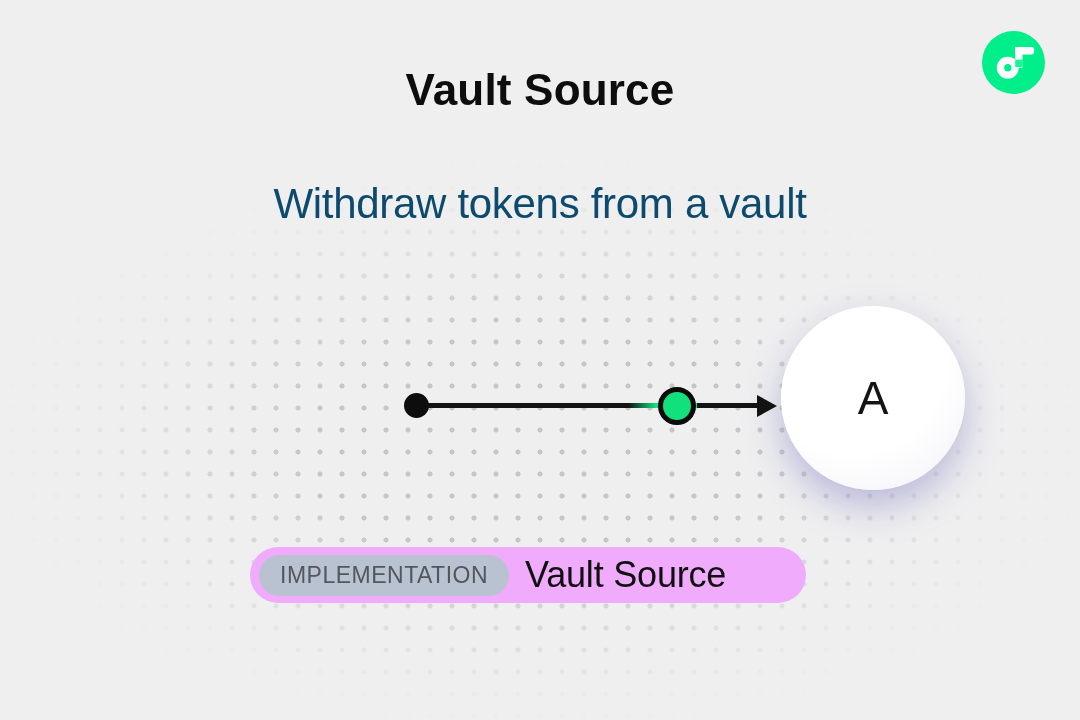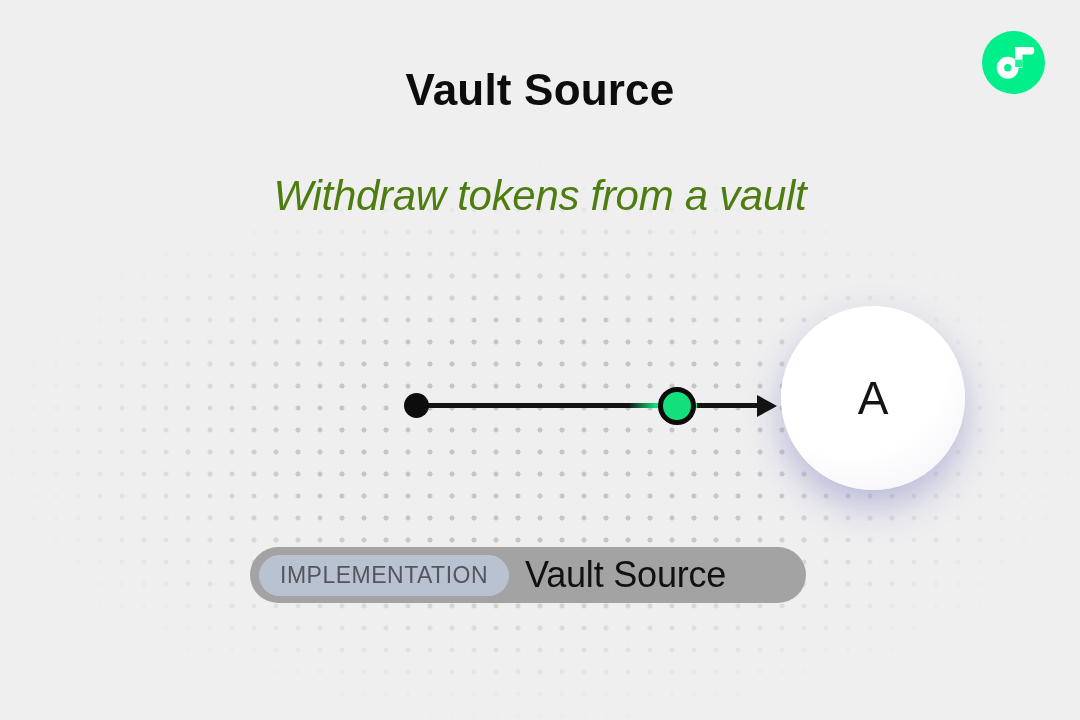--- a/index.html
+++ b/index.html
@@ -28,23 +28,23 @@
   }
 
   .logo{position:absolute;left:982px;top:31px;width:63px;height:63px;z-index:2;}
 
   .title{
     position:absolute;left:0;right:0;top:66px;z-index:2;
     text-align:center;font-size:44px;line-height:48px;font-weight:700;
     letter-spacing:0.2px;color:#0d0d0d;margin:0;
   }
   .subtitle{
-    position:absolute;left:0;right:0;top:172px;z-index:2;
+    position:absolute;left:0;right:0;top:180px;z-index:2;
     text-align:center;font-size:42px;line-height:48px;font-weight:400;
-    color:#4d7c0f;letter-spacing:-0.3px;font-style:italic;
+    color:#0c4a6e;letter-spacing:-0.3px;
   }
 
   .vault-box{
     position:absolute;left:99px;top:337px;width:316px;height:138px;z-index:3;
     box-sizing:border-box;border-radius:30px;
     background:linear-gradient(165deg,#ffffff 25%,#f3f3f7 100%);
     border:5px solid #ffffff;
     box-shadow:0 18px 32px rgba(125,125,180,0.28);
     display:flex;align-items:center;justify-content:center;
   }
@@ -76,21 +76,21 @@
     border-radius:50%;
     background:radial-gradient(circle at 38% 28%, #ffffff 55%, #f1f1f8 100%);
     box-shadow:0 16px 36px rgba(120,120,190,0.45);
     display:flex;align-items:center;justify-content:center;
   }
   .circle-a .node-label{font-size:46px;color:#141414;}
 
   .badge{
     position:absolute;left:250px;top:547px;z-index:3;
     width:556px;height:56px;box-sizing:border-box;
-    background:#a3a3a3;border-radius:28px;
+    background:#f0abfc;border-radius:28px;
     display:flex;align-items:center;
     padding:0 25px 0 9px;gap:16px;
   }
   .badge-tag{
     background:#b9c2d0;color:#53565d;border-radius:21px;height:41px;
     display:flex;align-items:center;padding:0 21px;
     font-size:23px;font-weight:500;letter-spacing:0.5px;white-space:nowrap;
   }
   .badge-label{font-size:36px;color:#101010;letter-spacing:-0.2px;white-space:nowrap;}
 </style>

